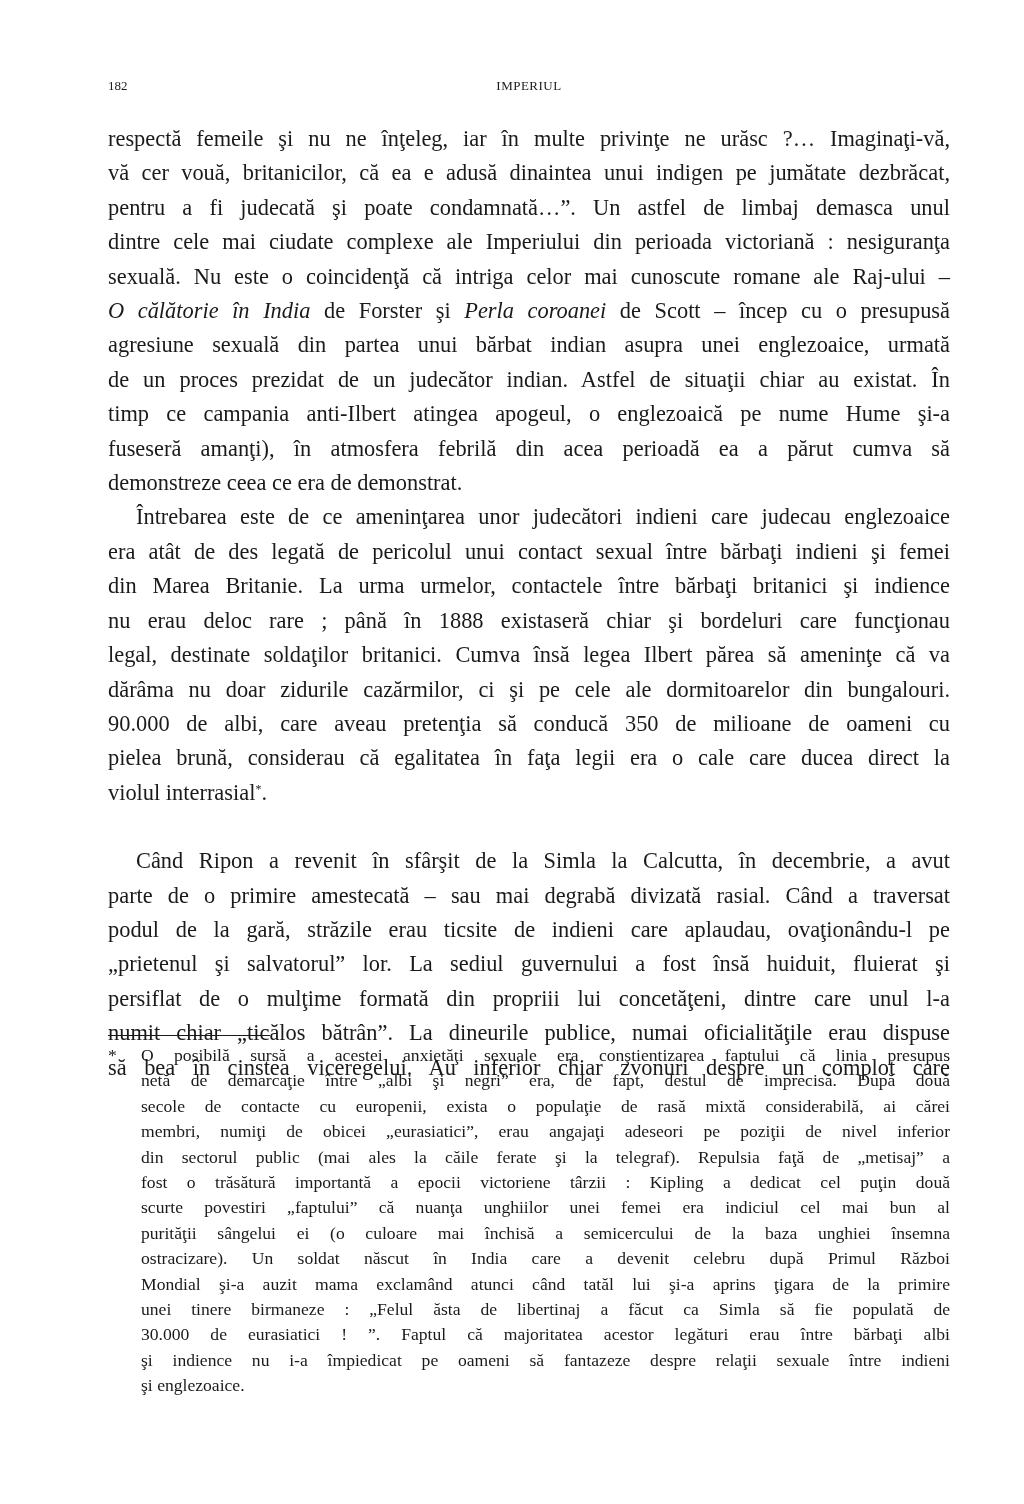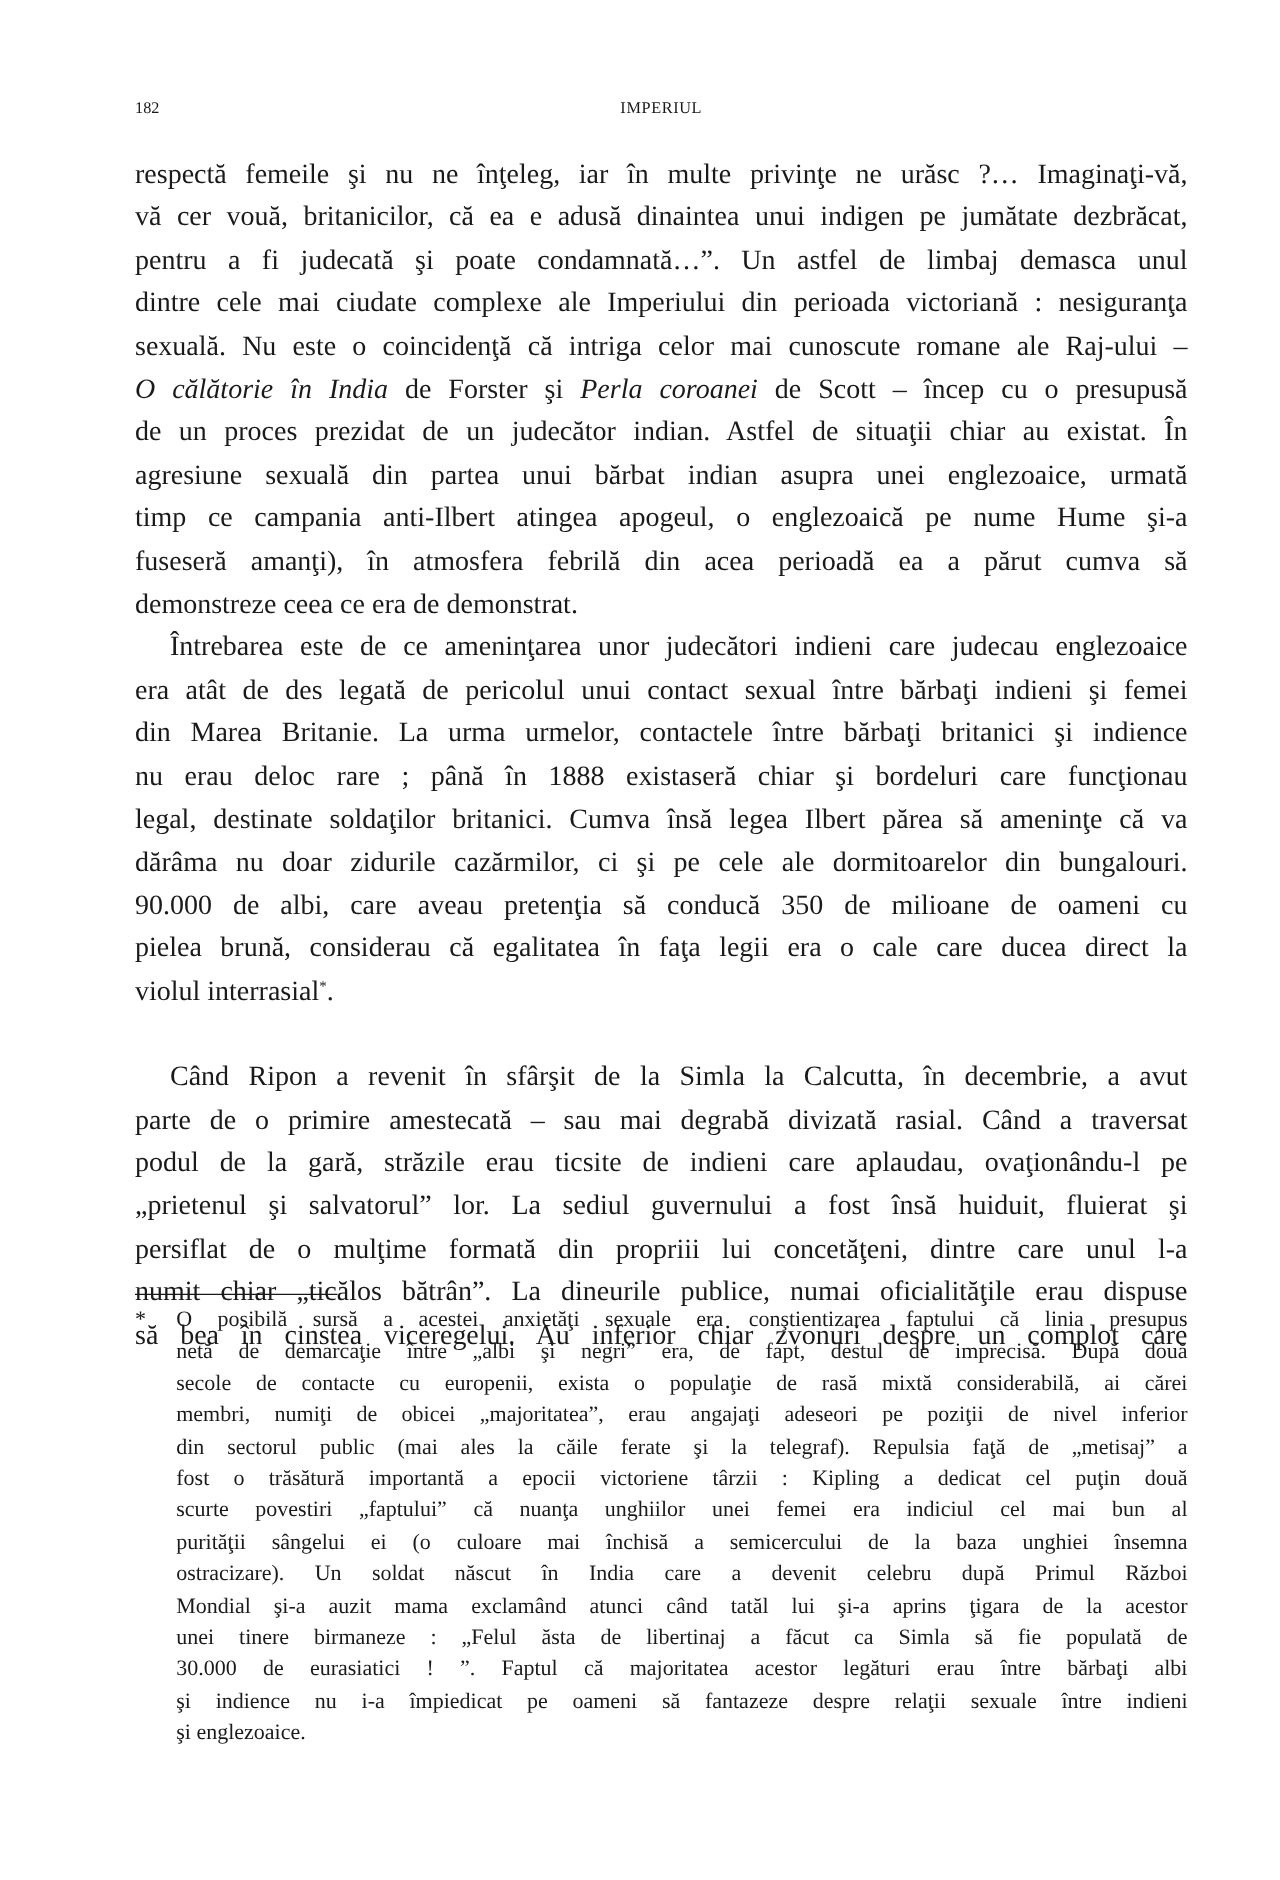--- a/index.html
+++ b/index.html
@@ -116,22 +116,22 @@
 
   <div class="body-text">
 
     <p>
       <span class="line">respectă femeile şi nu ne înţeleg, iar în multe privinţe ne urăsc ?… Imaginaţi-vă,</span>
       <span class="line">vă cer vouă, britanicilor, că ea e adusă dinaintea unui indigen pe jumătate dezbrăcat,</span>
       <span class="line">pentru a fi judecată şi poate condamnată…”. Un astfel de limbaj demasca unul</span>
       <span class="line">dintre cele mai ciudate complexe ale Imperiului din perioada victoriană :  nesiguranţa</span>
       <span class="line">sexuală. Nu este o coincidenţă că intriga celor mai cunoscute romane ale Raj-ului –</span>
       <span class="line"><i>O călătorie în India</i><span> de Forster şi </span><i>Perla coroanei</i><span> de Scott – încep cu o presupusă</span></span>
+      <span class="line">agresiune sexuală din partea unui bărbat indian asupra unei englezoaice, urmată</span>
       <span class="line">de un proces prezidat de un judecător indian. Astfel de situaţii chiar au existat. În</span>
-      <span class="line">agresiune sexuală din partea unui bărbat indian asupra unei englezoaice, urmată</span>
       <span class="line">timp ce campania anti-Ilbert atingea apogeul, o englezoaică pe nume Hume şi-a</span>
       <span class="line">fuseseră amanţi), în atmosfera febrilă din acea perioadă ea a părut cumva să</span>
       <span class="line last">demonstreze ceea ce era de demonstrat.</span>
     </p>
 
     <p>
       <span class="line indent">Întrebarea este de ce ameninţarea unor judecători indieni care judecau englezoaice</span>
       <span class="line">era atât de des legată de pericolul unui contact sexual între bărbaţi indieni şi femei</span>
       <span class="line">din Marea Britanie. La urma urmelor, contactele între bărbaţi britanici şi indience</span>
       <span class="line">nu erau deloc rare ;  până în 1888 existaseră chiar şi bordeluri care funcţionau</span>
@@ -154,27 +154,27 @@
   </div>
 
   <div class="footnote-rule"></div>
 
   <div class="footnote">
     <span class="footnote-mark">*</span>
     <div class="footnote-body">
       <span class="line">O posibilă sursă a acestei anxietăţi sexuale era conştientizarea faptului că linia presupus</span>
       <span class="line">netă de demarcaţie între „albi şi negri” era, de fapt, destul de imprecisă. După două</span>
       <span class="line">secole de contacte cu europenii, exista o populaţie de rasă mixtă considerabilă, ai cărei</span>
-      <span class="line">membri, numiţi de obicei „majoritatea”, erau angajaţi adeseori pe poziţii de nivel inferior</span>
+      <span class="line">membri, numiţi de obicei „eurasiatici”, erau angajaţi adeseori pe poziţii de nivel inferior</span>
       <span class="line">din sectorul public (mai ales la căile ferate şi la telegraf). Repulsia faţă de „metisaj” a</span>
       <span class="line">fost o trăsătură importantă a epocii victoriene târzii :  Kipling a dedicat cel puţin două</span>
       <span class="line">scurte povestiri „faptului” că nuanţa unghiilor unei femei era indiciul cel mai bun al</span>
       <span class="line">purităţii sângelui ei (o culoare mai închisă a semicercului de la baza unghiei însemna</span>
       <span class="line">ostracizare). Un soldat născut în India care a devenit celebru după Primul Război</span>
-      <span class="line">Mondial şi-a auzit mama exclamând atunci când tatăl lui şi-a aprins ţigara de la acestor</span>
+      <span class="line">Mondial şi-a auzit mama exclamând atunci când tatăl lui şi-a aprins ţigara de la primire</span>
       <span class="line">unei tinere birmaneze :  „Felul ăsta de libertinaj a făcut ca Simla să fie populată de</span>
       <span class="line">30.000 de eurasiatici ! ”. Faptul că majoritatea acestor legături erau între bărbaţi albi</span>
       <span class="line">şi indience nu i-a împiedicat pe oameni să fantazeze despre relaţii sexuale între indieni</span>
       <span class="line last">şi englezoaice.</span>
     </div>
   </div>
 
 </div>
 
 </body></html>

